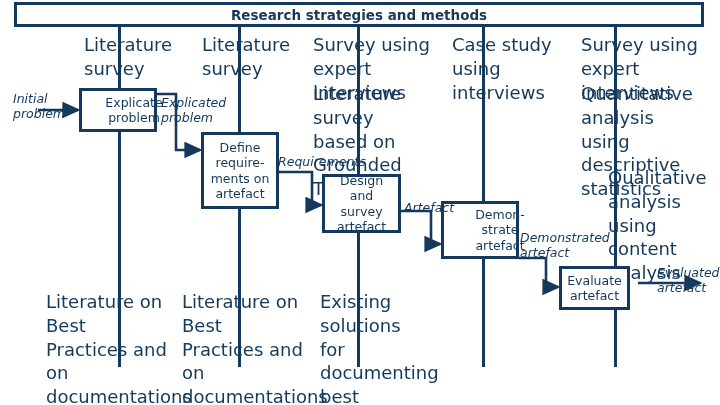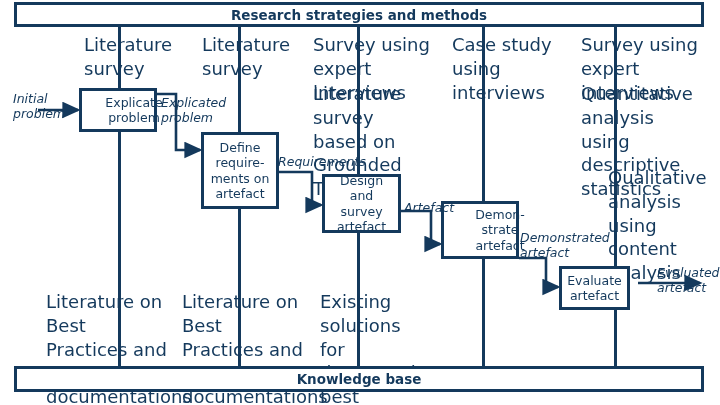--- a/index.html
+++ b/index.html
@@ -82,23 +82,20 @@
   <div class="vline" style="left:118px;top:26px;height:341px;"></div>
   <div class="vline" style="left:238px;top:26px;height:341px;"></div>
   <div class="vline" style="left:357px;top:26px;height:341px;"></div>
   <div class="vline" style="left:482px;top:26px;height:341px;"></div>
   <div class="vline" style="left:614px;top:26px;height:341px;"></div>
 
   <div class="bar" style="left:14px;top:2px;width:690px;height:25px;">
     <span>Research strategies and methods</span>
   </div>
 
-  <div class="bar" style="left:14px;top:366px;width:690px;height:26px;">
-    <span>Knowledge base</span>
-  </div>
 
   <div class="col-text" style="left:84px;top:33px;width:70px;">Literature
 survey</div>
   <div class="col-text" style="left:202px;top:33px;width:72px;">Literature
 survey</div>
   <div class="col-text" style="left:313px;top:33px;width:130px;">Survey using expert
 interviews</div>
   <div class="col-text" style="left:313px;top:82px;width:130px;">Literature survey
 based on
 Grounded Theory</div>

